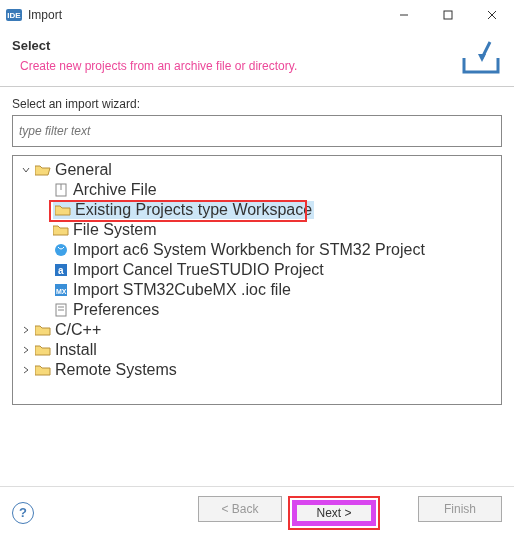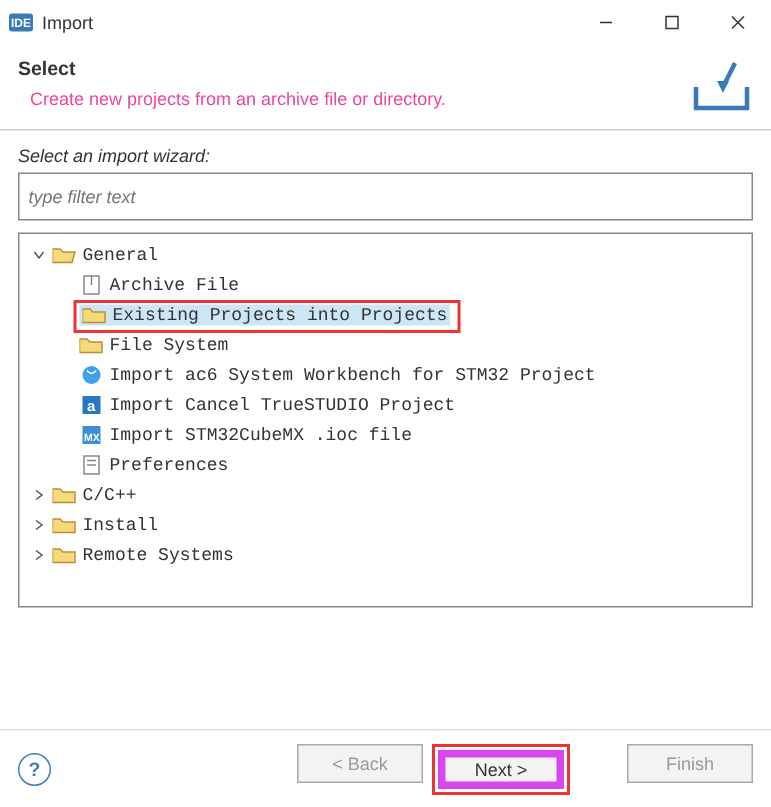--- a/index.html
+++ b/index.html
@@ -12,31 +12,31 @@
 .win-btn { width: 44px; height: 30px; display: flex; align-items: center; justify-content: center; cursor: pointer; }
 .win-btn svg { stroke: #333; stroke-width: 1; fill: none; }
 
 .header { padding: 8px 12px 10px 12px; background: #fff; border-bottom: 1px solid #ccc; display: flex; }
 .header-text { flex: 1; }
 .header-title { font-weight: bold; font-size: 13px; margin-bottom: 6px; }
 .header-desc { font-size: 12px; color: #ec4899; margin-left: 8px; }
 .header-icon { width: 42px; height: 38px; margin-left: 10px; }
 
 .body-area { padding: 10px 12px 0 12px; }
-.label { font-size: 12px; margin-bottom: 4px; display: block; font-style: italic; }
+.label { font-size: 12px; margin-bottom: 4px; display: block; }
 .filter-input { width: 100%; height: 32px; border: 1px solid #888; padding: 2px 6px; font-size: 12px; font-style: italic; color: #888; outline: none; }
 .tree-container { border: 1px solid #888; margin-top: 8px; height: 250px; overflow-y: scroll; overflow-x: hidden; background: #fff; padding: 4px 0; position: relative; }
 
 .tree-row { display: flex; align-items: center; height: 20px; padding-left: 6px; white-space: nowrap; }
 .tree-row.level0 { padding-left: 6px; }
 .tree-row.level1 { padding-left: 40px; }
 .chevron { width: 14px; height: 14px; display: inline-flex; align-items: center; justify-content: center; margin-right: 2px; cursor: pointer; }
 .chevron svg { stroke: #555; stroke-width: 1; fill: none; }
 .folder-icon, .item-icon { width: 16px; height: 14px; margin-right: 4px; display: inline-flex; align-items: center; justify-content: center; flex-shrink: 0; }
-.row-label { font-size: 12px; font-family: Liberation Mono, monospace; }
+.row-label { font-size: 16px; }
 .row-inner { display: inline-flex; align-items: center; }
 .highlight-box { position: absolute; border: 2px solid #e33; pointer-events: none; }
 .selected-bg { background: #cde6f7; display:inline-flex; align-items:center; padding: 0 2px; }
 
 .footer { position: absolute; bottom: 0; left: 0; right: 0; height: 52px; border-top: 1px solid #ddd; display: flex; align-items: center; padding: 0 12px; }
 .help-icon { width: 22px; height: 22px; border: 1.5px solid #467db8; border-radius: 50%; color: #467db8; font-weight: bold; display: flex; align-items: center; justify-content: center; font-size: 13px; cursor: pointer; }
 .btn-row { margin-left: auto; display: flex; gap: 6px; }
 .btn { width: 84px; height: 26px; border: 1px solid #aaa; background: #f3f3f3; font-size: 12px; display: flex; align-items: center; justify-content: center; cursor: pointer; }
 .btn.disabled { color: #999; cursor: default; margin-left: 32px; }
 .btn.primary { border: 5px solid #d946ef; }
@@ -116,21 +116,21 @@
       <span class="row-label">Archive File</span>
     </div>
 
     <div class="tree-row level1">
       <span class="row-inner selected-bg">
         <span class="item-icon">
             <svg width="16" height="12">
               <polygon points="0,2 5,2 7,4 15,4 15,11 0,11" fill="#f7d97a" stroke="#b8903a"></polygon>
             </svg>
           </span>
-        <span class="row-label">Existing Projects into Projects</span>
+        <span class="row-label">Existing Projects type Workspace</span>
       </span>
     </div>
     <div class="highlight-box" style="left:36px; top:44px; width:258px; height:22px;"></div>
 
     <div class="tree-row level1">
       <span class="item-icon">
           <svg width="16" height="12">
             <polygon points="0,2 5,2 7,4 15,4 15,11 0,11" fill="#f7d97a" stroke="#b8903a"></polygon>
           </svg>
         </span>

